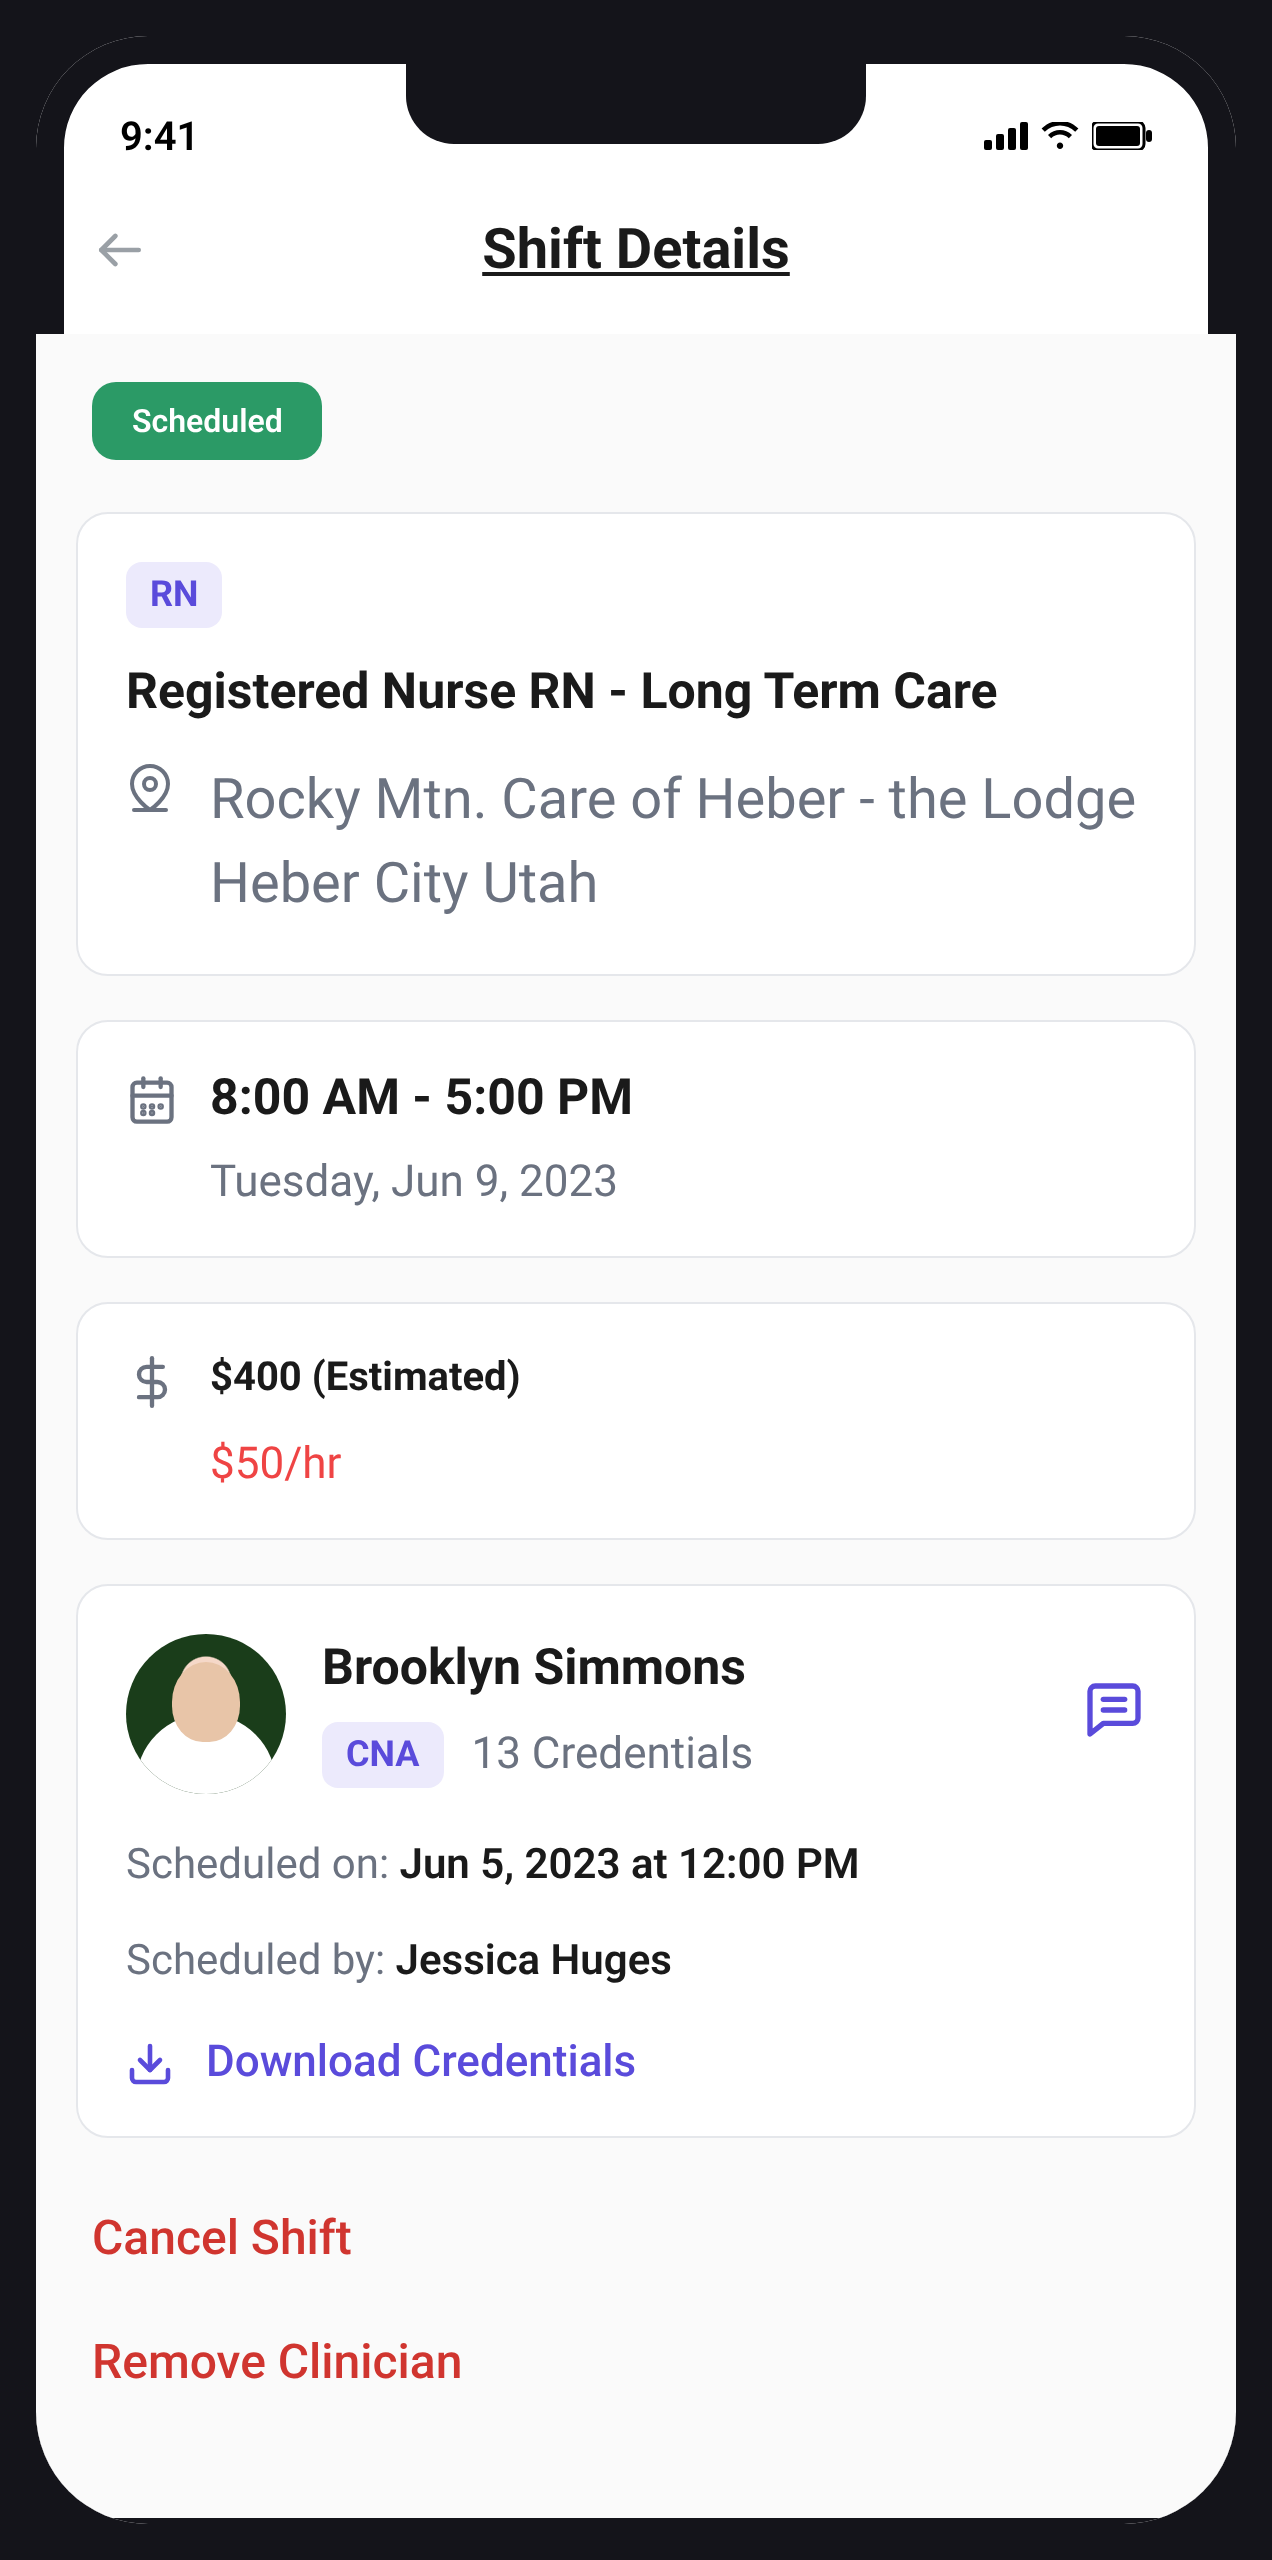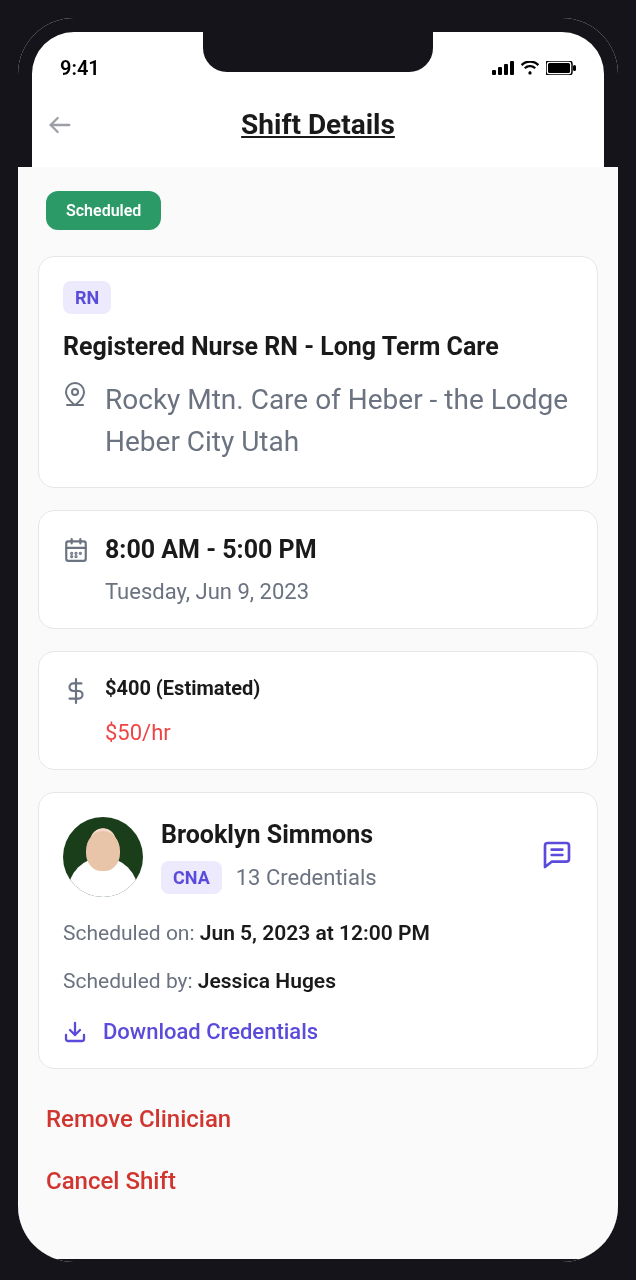--- a/index.html
+++ b/index.html
@@ -292,17 +292,17 @@
         <div class="download">
           <svg width="24" height="24" viewBox="0 0 24 24" fill="none" stroke="currentColor" stroke-width="2.3" stroke-linecap="round" stroke-linejoin="round">
               <path d="M21 15v4a2 2 0 0 1-2 2H5a2 2 0 0 1-2-2v-4"></path>
               <polyline points="7 10 12 15 17 10"></polyline>
               <line x1="12" y1="15" x2="12" y2="3"></line>
             </svg>
           <span>Download Credentials</span>
         </div>
       </div>
 
+      <div class="danger-link">Cancel Shift</div>
       <div class="danger-link">Remove Clinician</div>
-      <div class="danger-link">Cancel Shift</div>
     </div>
   </div>
 </div>
 
 </body></html>

